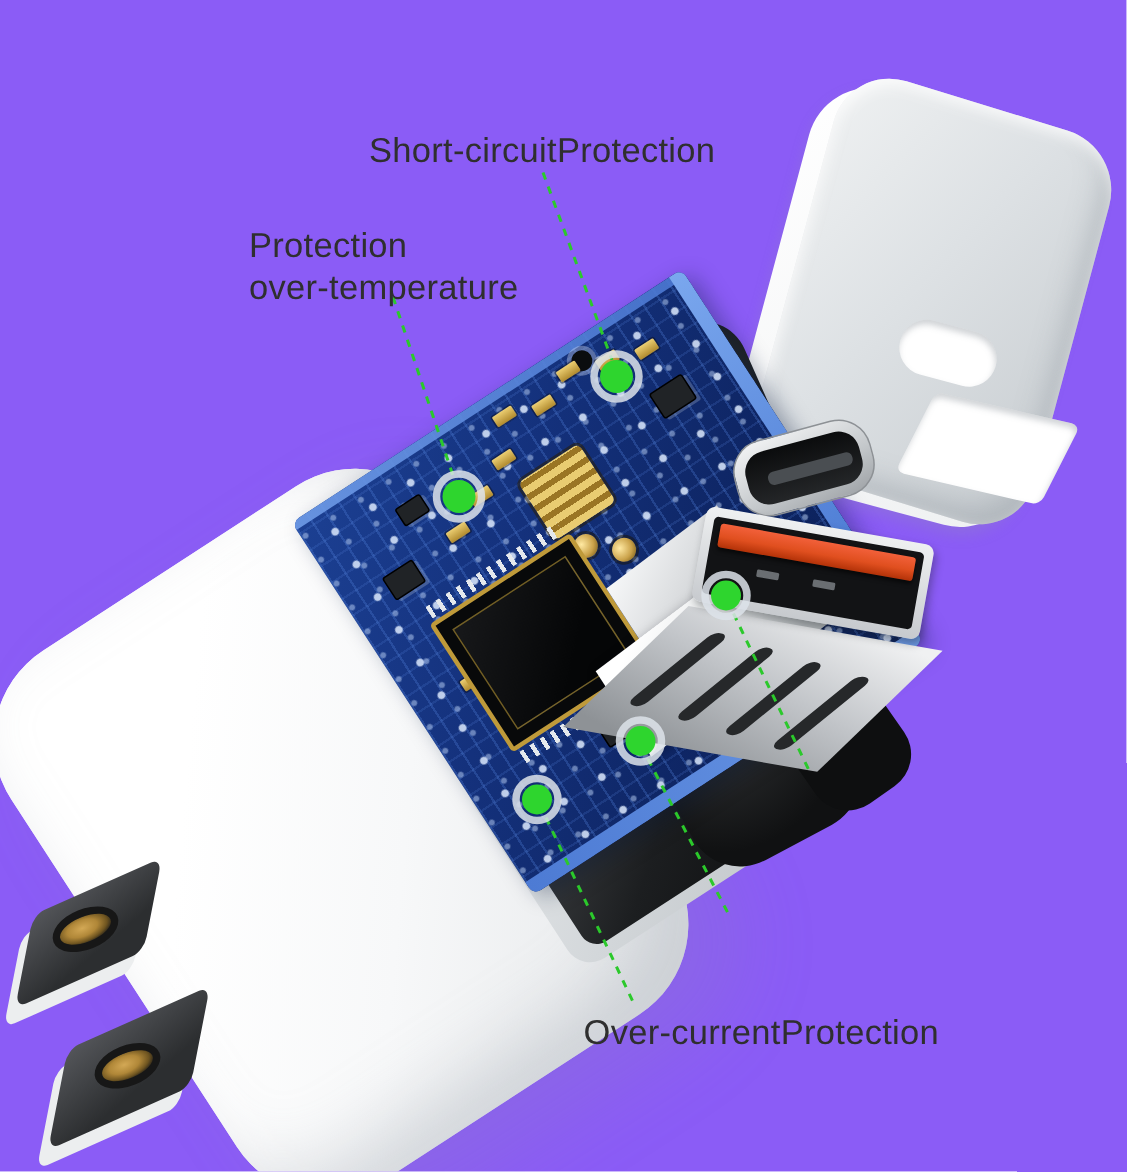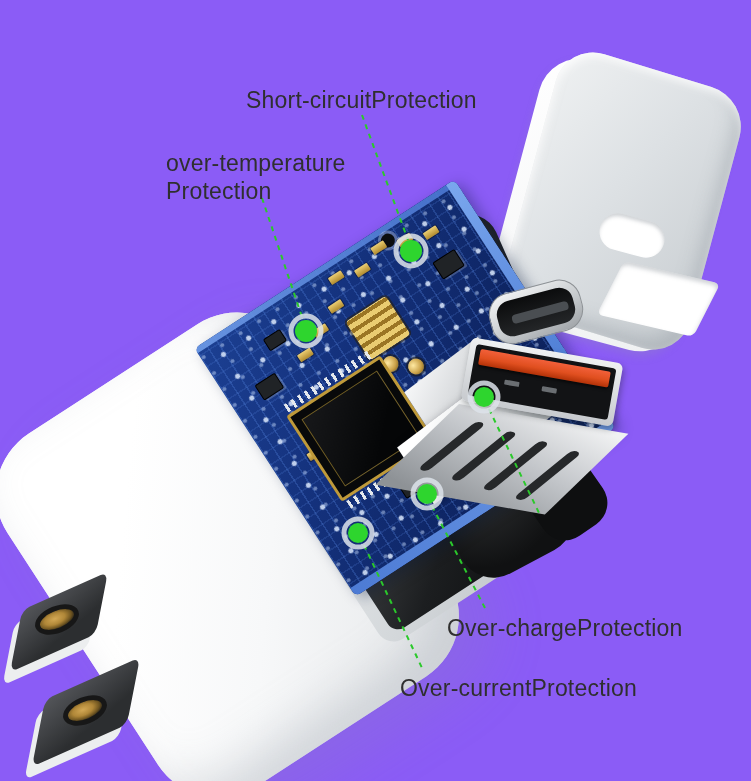--- a/index.html
+++ b/index.html
@@ -113,21 +113,21 @@
   .a-slot{inset:6px;border-radius:3px;background:#121315;overflow:hidden;}
   .a-tongue{left:5px;top:4px;right:5px;height:16px;border-radius:2px;
     background:linear-gradient(180deg,#f2603a 0%,#e04f1f 55%,#b33208 100%);
     box-shadow:0 2px 3px rgba(0,0,0,.6);}
   .a-pin{width:15px;height:5px;background:#6a6e72;border-radius:1px;top:30px;}
 
   
   svg.overlay{left:0;top:0;width:751px;height:781px;pointer-events:none;}
   .callout{font-size:23px;font-weight:300;line-height:28px;color:#2f2f2f;letter-spacing:.2px;white-space:nowrap;}
   .c1{left:246px;top:86px;} .c2{left:166px;top:149px;}
-  .c3{left:500px;top:520px;} .c4{left:447px;top:614px;} .c5{left:400px;top:674px;text-align:right;}
+  .c3{left:500px;top:520px;} .c4{left:447px;top:614px;} .c5{left:389px;top:674px;text-align:right;}
 </style>
 </head>
 <body>
 
 <div id="stage">
 
   <div class="plate-edge"></div>
   <div class="plate"></div>
   <div class="cutout cut-pill"></div>
   <div class="cutout cut-rect"></div>
@@ -231,19 +231,18 @@
       <circle cx="484" cy="397" r="10" fill="#2ed52e"></circle>
       <circle cx="427" cy="494" r="14" fill="none" stroke="#dde3ea" stroke-width="5" opacity="0.85"></circle>
       <circle cx="427" cy="494" r="10" fill="#2ed52e"></circle>
       <circle cx="358" cy="533" r="14" fill="none" stroke="#dde3ea" stroke-width="5" opacity="0.85"></circle>
       <circle cx="358" cy="533" r="10" fill="#2ed52e"></circle>
     </g>
   </svg>
 
   <div class="callout c1">Short-circuitProtection</div>
   <div class="callout c2">
+    <span style="position:static;display:block">Protection</span>
     <span style="position:static;display:block">over-temperature</span>
-    <span style="position:static;display:block">Protection</span>
-  </div>
-  <div class="callout c4">Over-chargeProtection</div>
+  </div>
   <div class="callout c5">Over-currentProtection</div>
 
 </div>
 
 </body></html>

